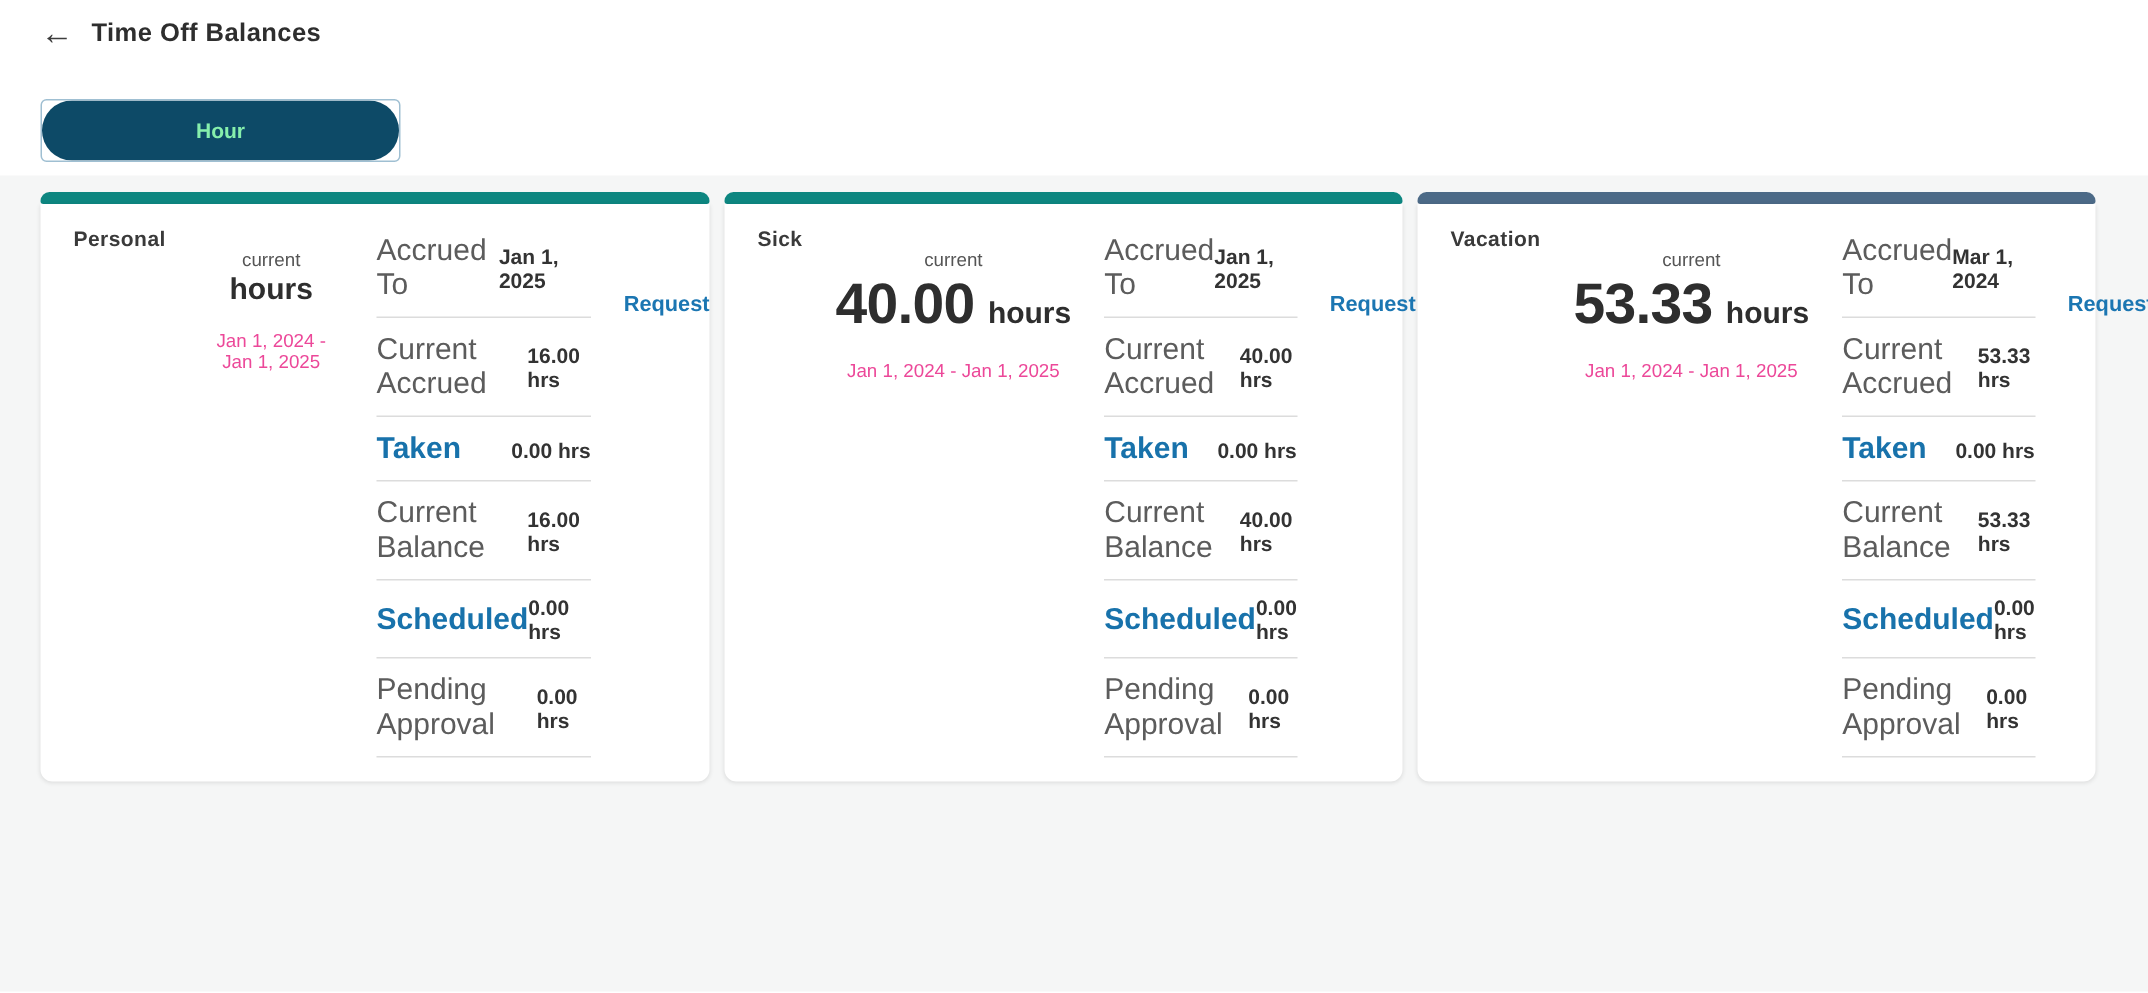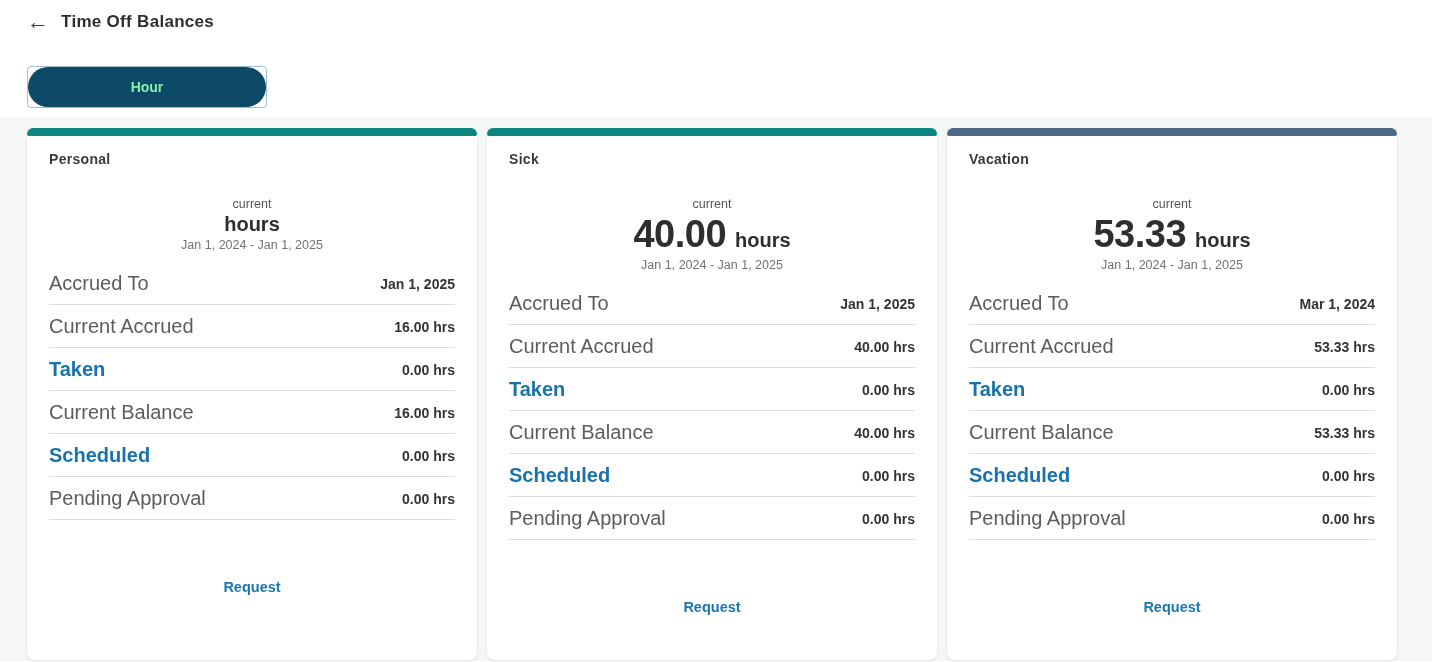--- a/index.html
+++ b/index.html
@@ -56,34 +56,34 @@
     flex: 1; max-width: 452px;
     display: flex; flex-direction: column;
     background: transparent;
   }
   .card-bar { height: 8px; border-radius: 6px 6px 2px 2px; }
   .card-body {
     background: #ffffff;
     border-radius: 0 0 8px 8px;
     box-shadow: 0 1px 3px rgba(0,0,0,0.10);
     flex: 1;
-    display: flex; flex-direction: column;
-    padding-bottom: 44px;
+    display: flex; flex-direction: row;
+    padding-bottom: 16px;
   }
   .card-title {
     padding: 15px 22px 0 22px;
     font-size: 14px; font-weight: 700; color: #3a3a3a;
     letter-spacing: 0.3px;
   }
   .card-center { text-align: center; margin-top: 30px; }
   .current-label { font-size: 12.5px; color: #555555; }
   .amount-row { margin-top: 2px; display: flex; justify-content: center; align-items: baseline; gap: 9px; }
   .amount { font-size: 38px; font-weight: 700; color: #2e2e2e; letter-spacing: -0.5px; }
   .unit   { font-size: 20px; font-weight: 700; color: #2e2e2e; }
-  .date-range { margin-top: 2px; font-size: 12.5px; color: #737373; }
+  .date-range { margin-top: 15px; font-size: 12.5px; color: #ec4899; }
 
   .rows { padding: 10px 22px 0 22px; }
   .balance-row {
     display: flex; justify-content: space-between; align-items: center;
     padding: 10px 0 9px 0;
     border-bottom: 1px solid #dcdcdc;
   }
   .row-label { font-size: 20px; color: #5c5c5c; }
   .row-label.link { color: #1872ab; font-weight: 700; cursor: pointer; }
   .row-value { font-size: 14px; font-weight: 700; color: #333333; }

